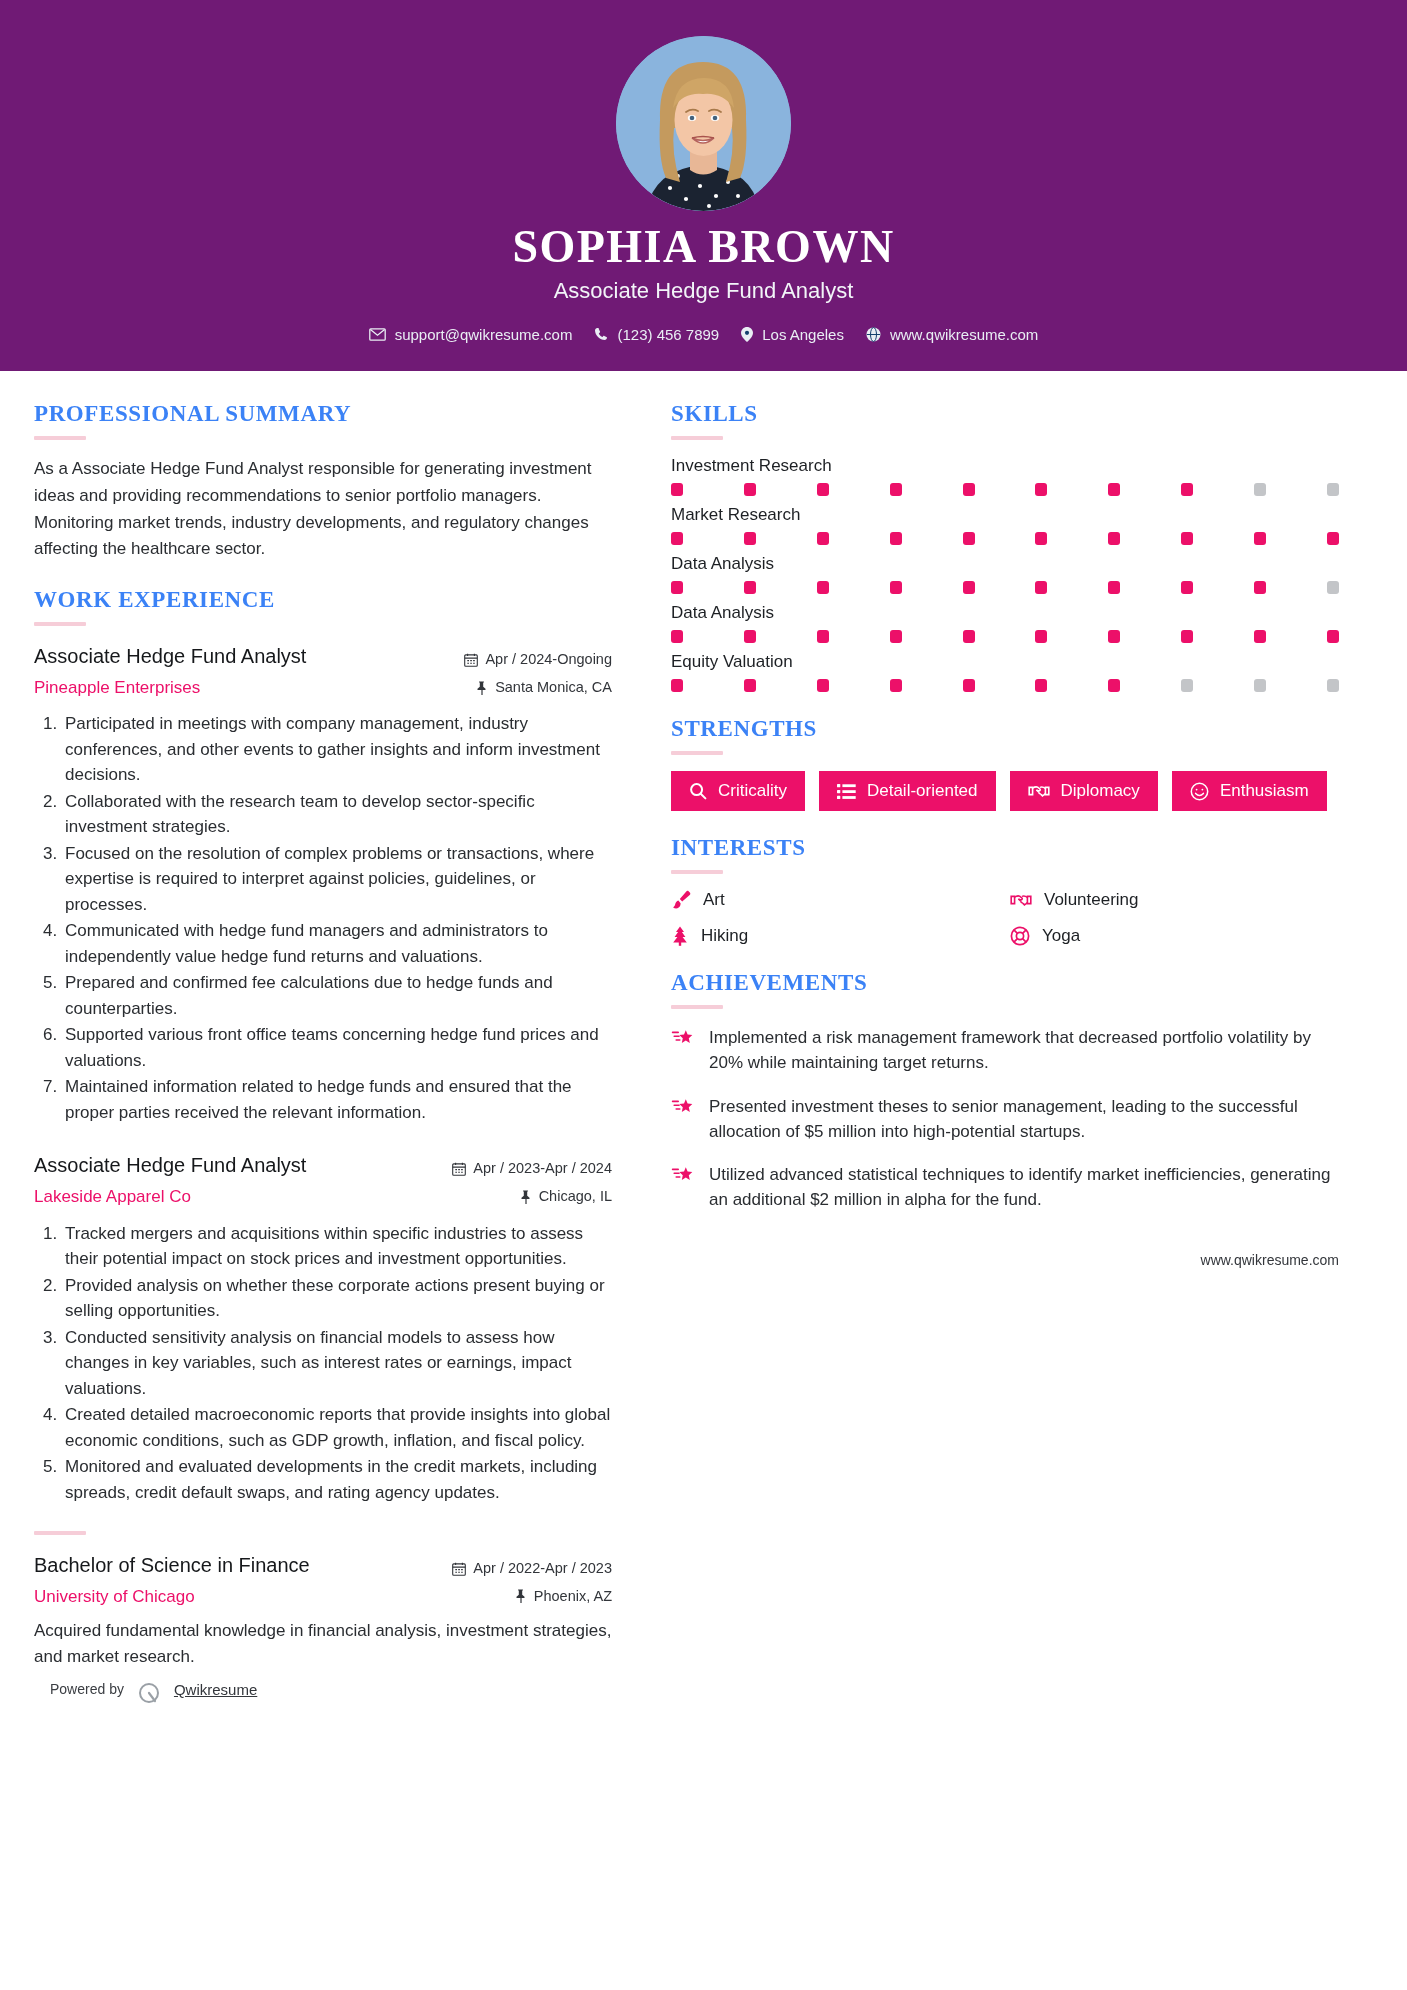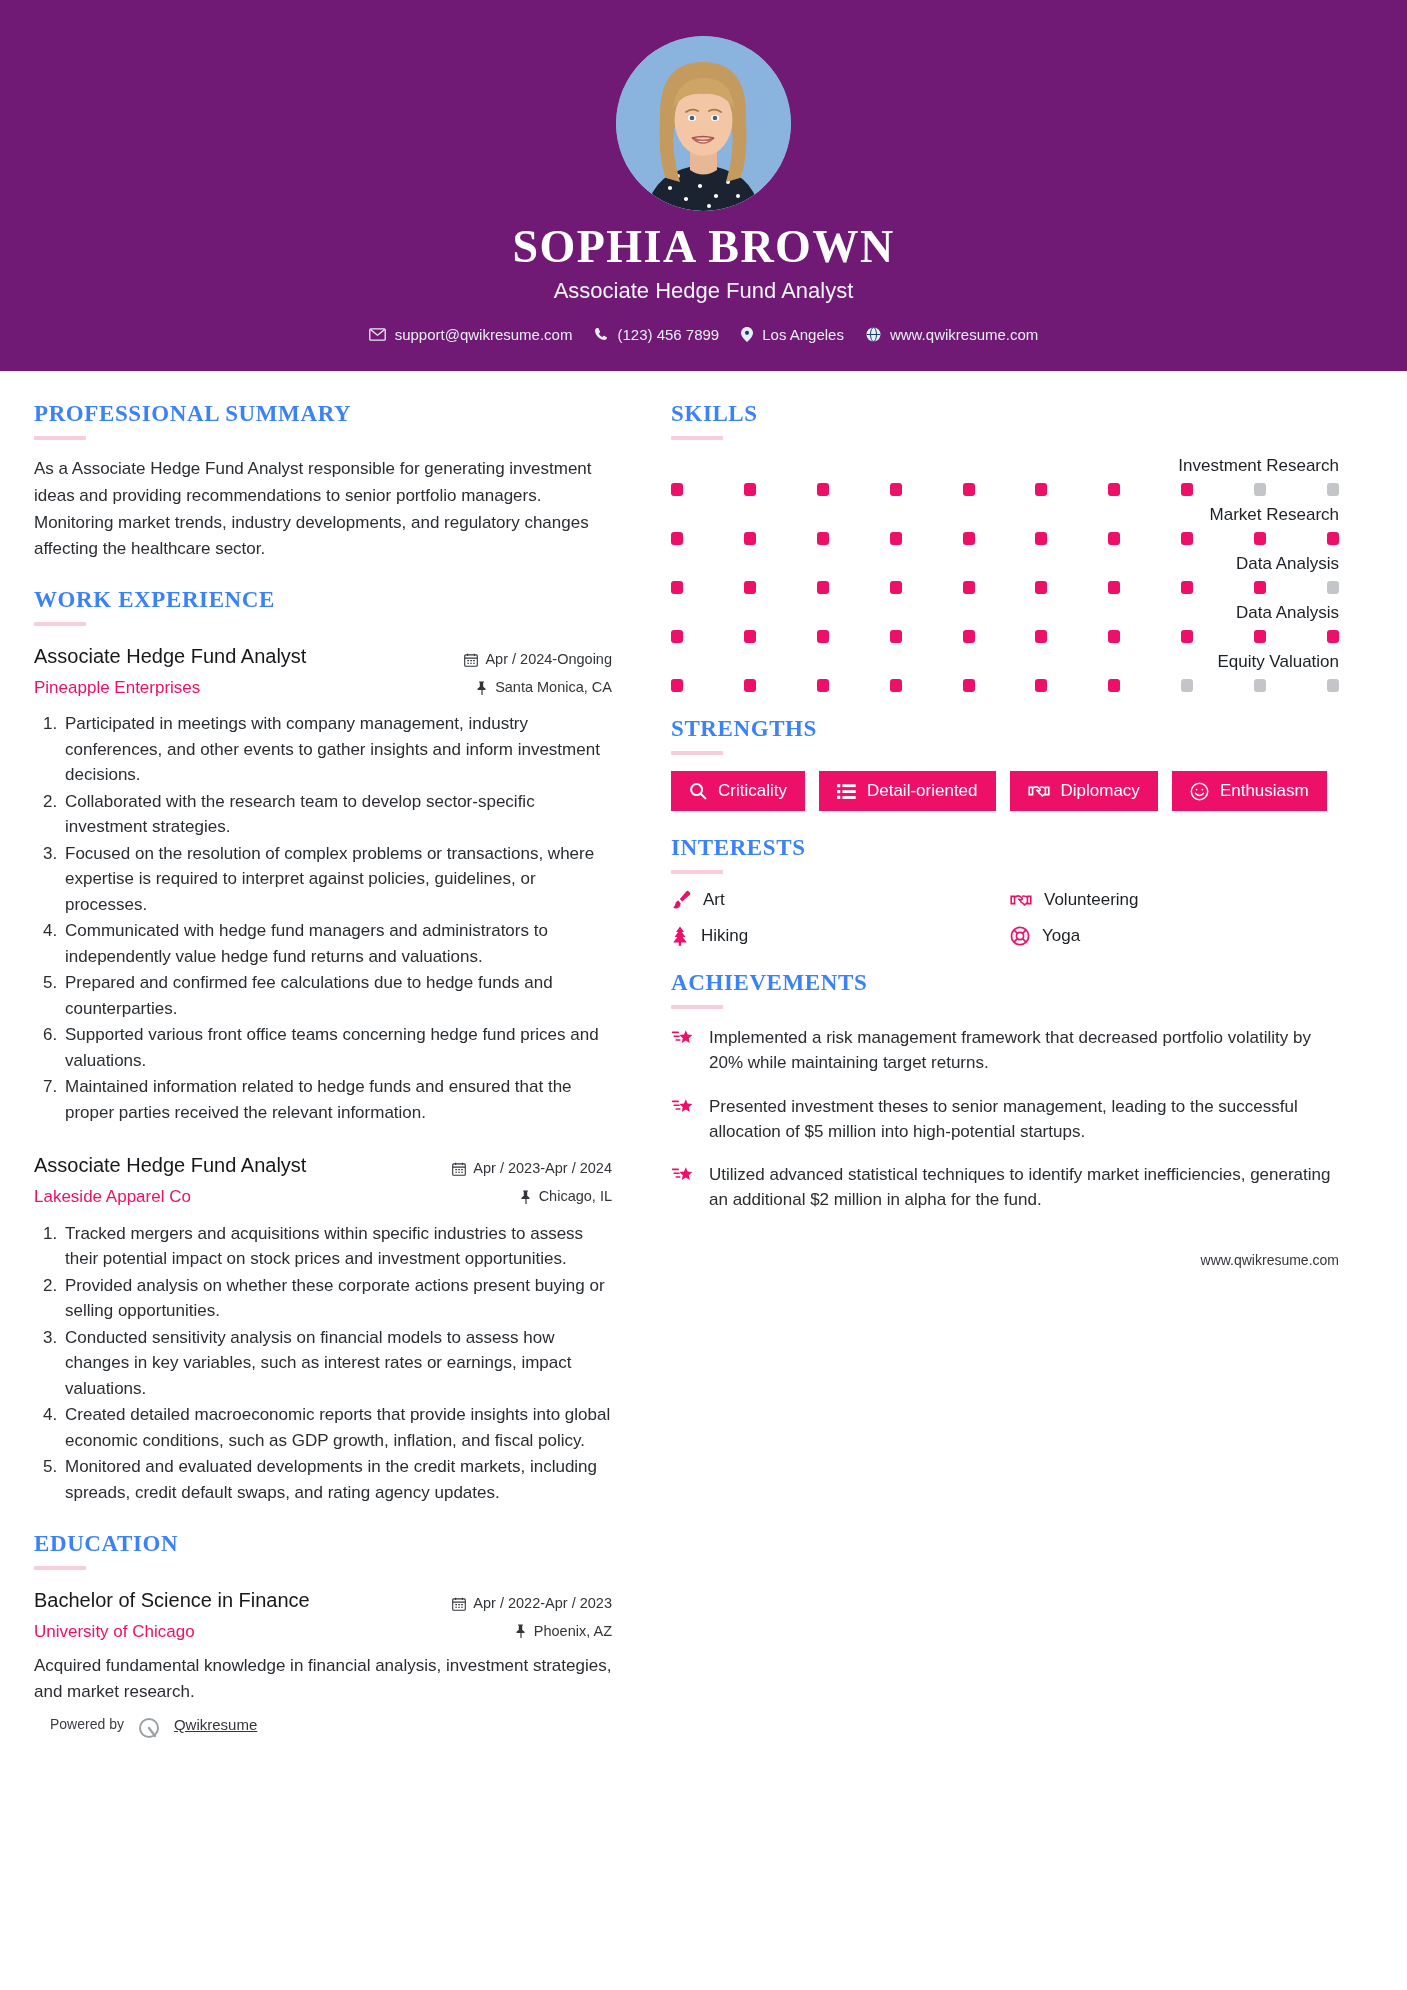--- a/index.html
+++ b/index.html
@@ -155,21 +155,20 @@
     color: #2a2d31;
     margin-top: 8px;
   }
 
   
   .skill-row { margin-bottom: 7px; }
   .skill-name {
     font-size: 17px;
     color: #1d2024;
     margin-bottom: 7px;
-    text-align: right;
   }
   .dots {
     display: flex;
     gap: 0;
     justify-content: space-between;
     width: 100%;
     margin-bottom: 9px;
   }
   .dot {
     width: 12px;
@@ -444,21 +443,20 @@
             <li>Tracked mergers and acquisitions within specific industries to assess their potential impact on stock prices and investment opportunities.</li>
             <li>Provided analysis on whether these corporate actions present buying or selling opportunities.</li>
             <li>Conducted sensitivity analysis on financial models to assess how changes in key variables, such as interest rates or earnings, impact valuations.</li>
             <li>Created detailed macroeconomic reports that provide insights into global economic conditions, such as GDP growth, inflation, and fiscal policy.</li>
             <li>Monitored and evaluated developments in the credit markets, including spreads, credit default swaps, and rating agency updates.</li>
           </ol>
         </div>
       </div>
 
       <div class="sec-block">
-        <div class="sec-title">EDUCATION</div>
         <div class="sec-rule"></div>
 
         <div class="job" style="margin-bottom:6px;">
           <div class="job-head">
             <div class="job-head-left">
               <div class="job-role">Bachelor of Science in Finance</div>
               <div class="job-company">University of Chicago</div>
             </div>
             <div class="job-meta">
               <div class="meta-line">

